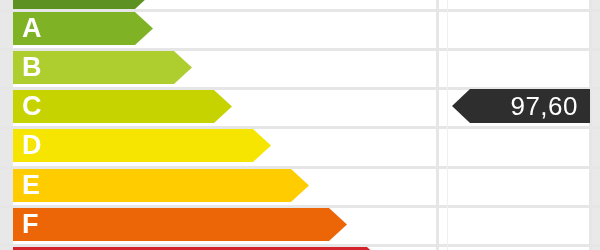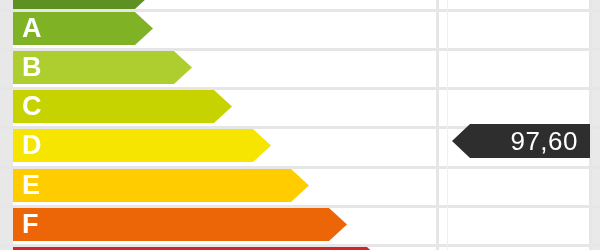--- a/index.html
+++ b/index.html
@@ -136,16 +136,16 @@
       <div class="band" style="top: 169px; height: 33px; width: 296px; background: rgb(255, 204, 0); clip-path: polygon(0px 0px, 93.919% 0px, 100% 50%, 93.919% 100%, 0px 100%);">
         <span class="band-letter">E</span>
       </div>
       <div class="band" style="top: 208px; height: 33px; width: 334px; background: rgb(236, 102, 8); clip-path: polygon(0px 0px, 94.611% 0px, 100% 50%, 94.611% 100%, 0px 100%);">
         <span class="band-letter">F</span>
       </div>
       <div class="band" style="top: 247px; height: 33px; width: 372px; background: rgb(212, 35, 42); clip-path: polygon(0px 0px, 95.161% 0px, 100% 50%, 95.161% 100%, 0px 100%);"></div>
     </div>
 
   <div id="marker-layer">
-      <div class="value-flag" style="left: 452px; top: 89px; width: 138px; height: 34px; background: rgb(46, 46, 46); color: rgb(255, 255, 255); margin-top: 35px;">97,60</div>
+      <div class="value-flag" style="left: 452px; top: 89px; width: 138px; height: 34px; background: rgb(46, 46, 46); color: rgb(255, 255, 255);">97,60</div>
     </div>
 
 </div>
 
 </body></html>

